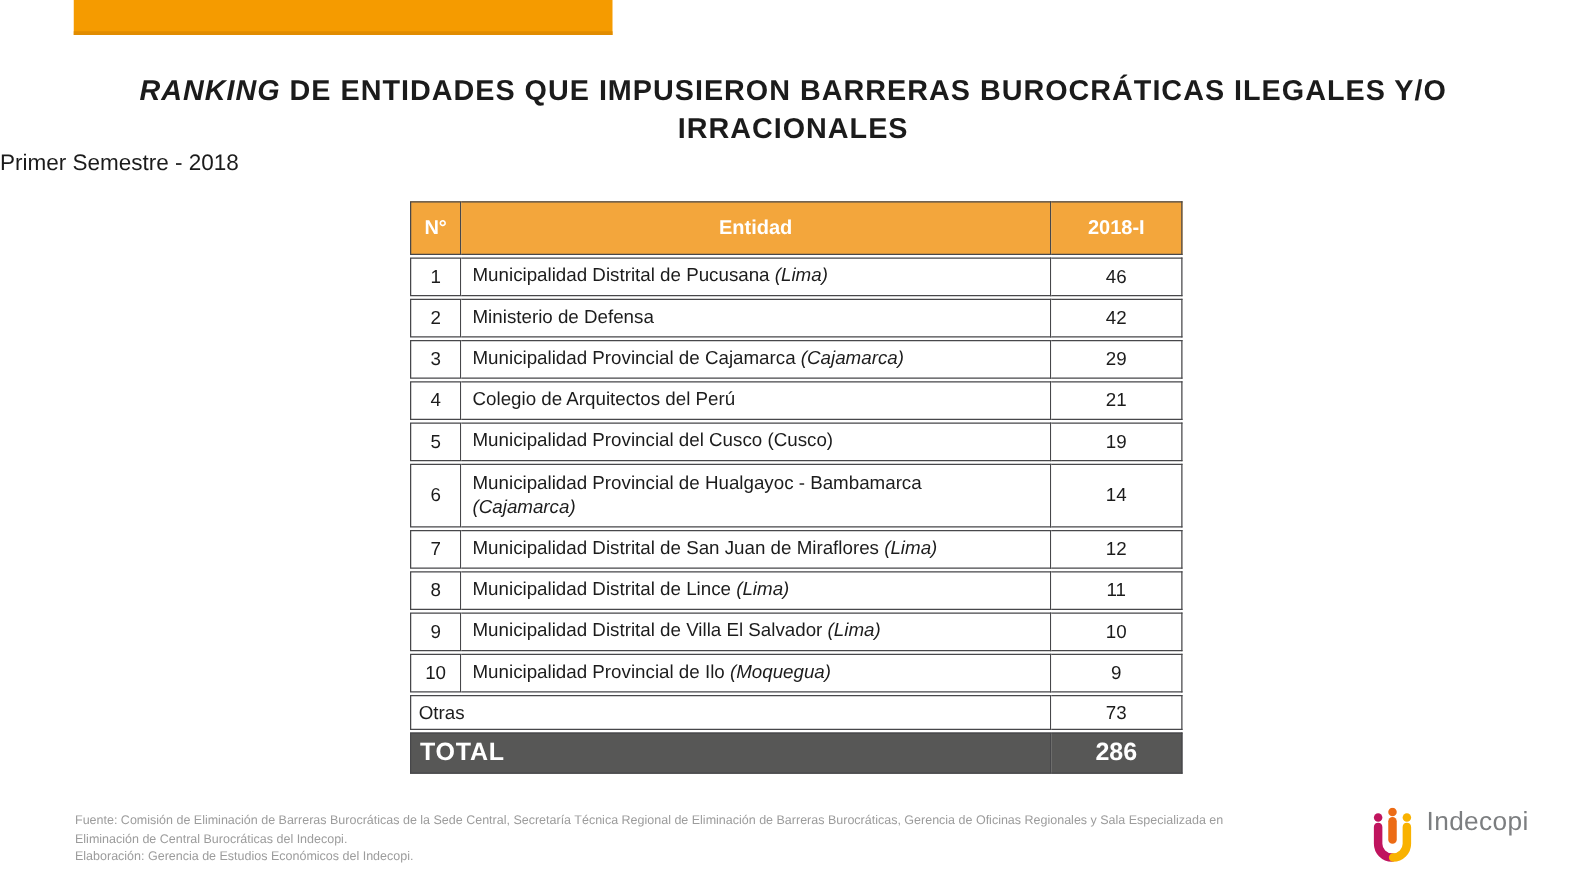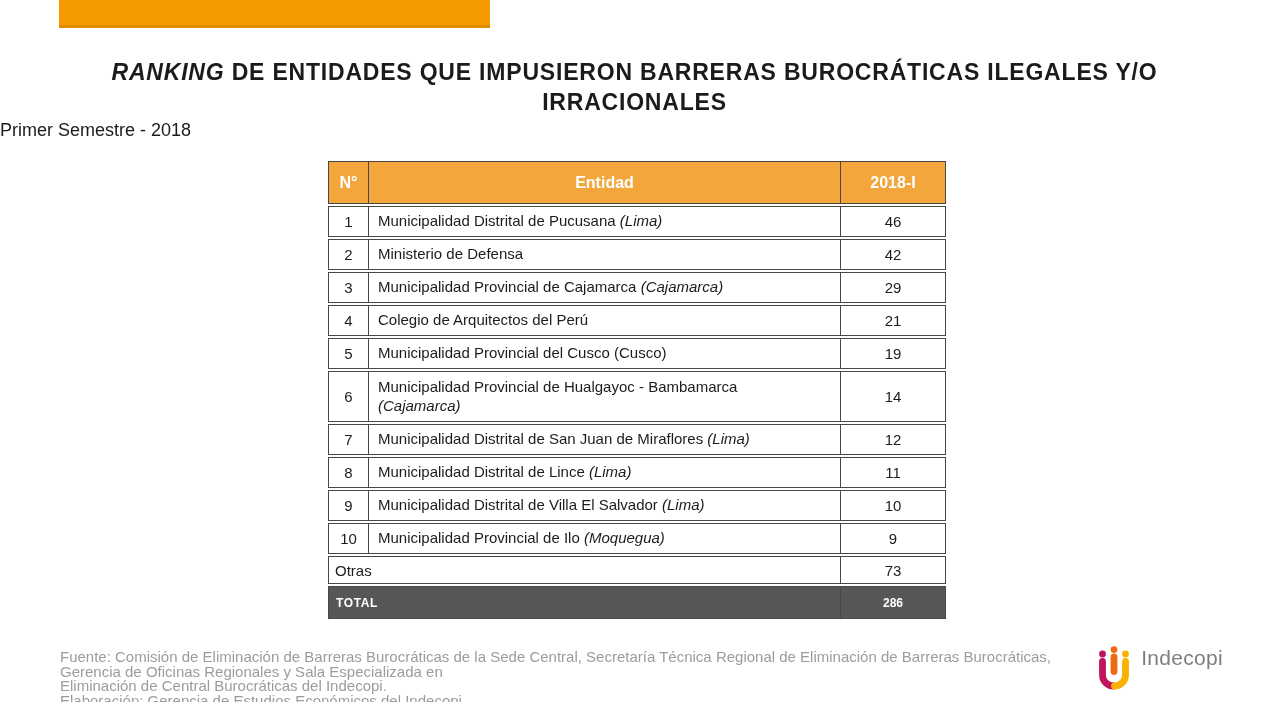--- a/index.html
+++ b/index.html
@@ -73,30 +73,30 @@
   td.cell-n { text-align: center; }
   td.cell-entity { text-align: left; padding: 3px 8px 3px 9px; line-height: 1.25; }
   td.cell-value { text-align: center; }
   .italic { font-style: italic; }
   tr.otras-row td { height: 28px; background: #ffffff; }
   tr.otras-row td.cell-label { text-align: left; padding-left: 6px; }
   tr.total-row td {
     height: 33px;
     color: #ffffff;
     font-weight: bold;
-    font-size: 12px;
+    font-size: 20px;
   }
   tr.total-row td.cell-label { text-align: left; padding-left: 7px; letter-spacing: 0.6px; }
   tr.total-row td.cell-value { text-align: center; }
   .footer {
     position: absolute;
     left: 60px;
     top: 650px;
     width: 1010px;
-    font-size: 15px;
+    font-size: 10px;
     line-height: 14.5px;
     color: #9c9c9c;
   }
   .logo {
     position: absolute;
     right: 46px;
     top: 646px;
     display: flex;
     gap: 7px;
   }

